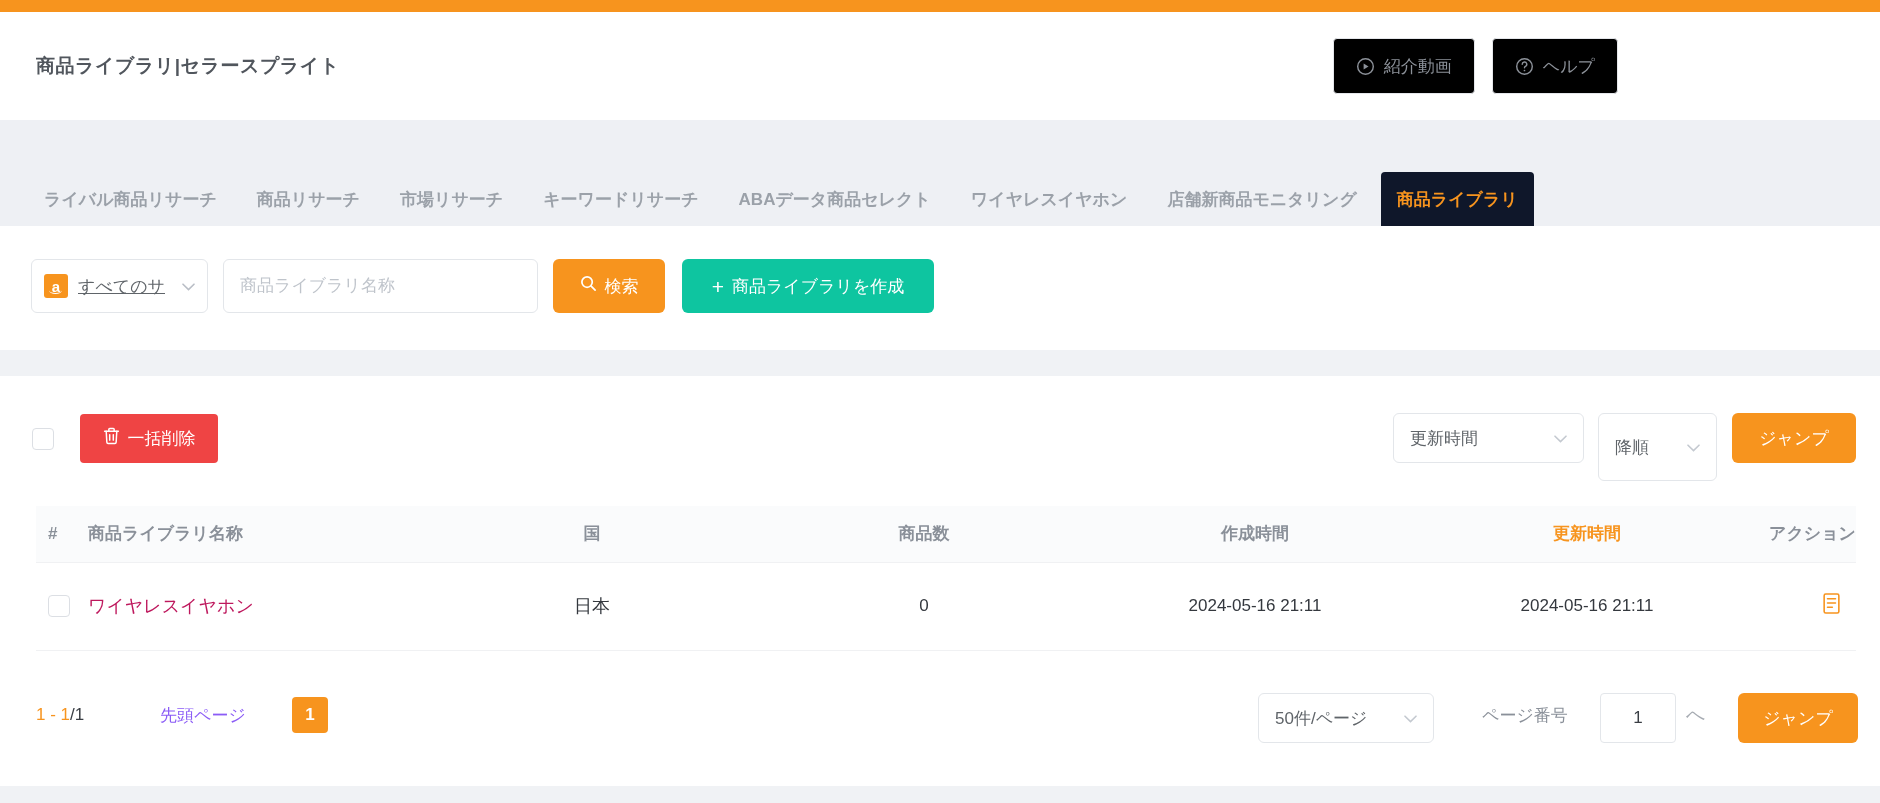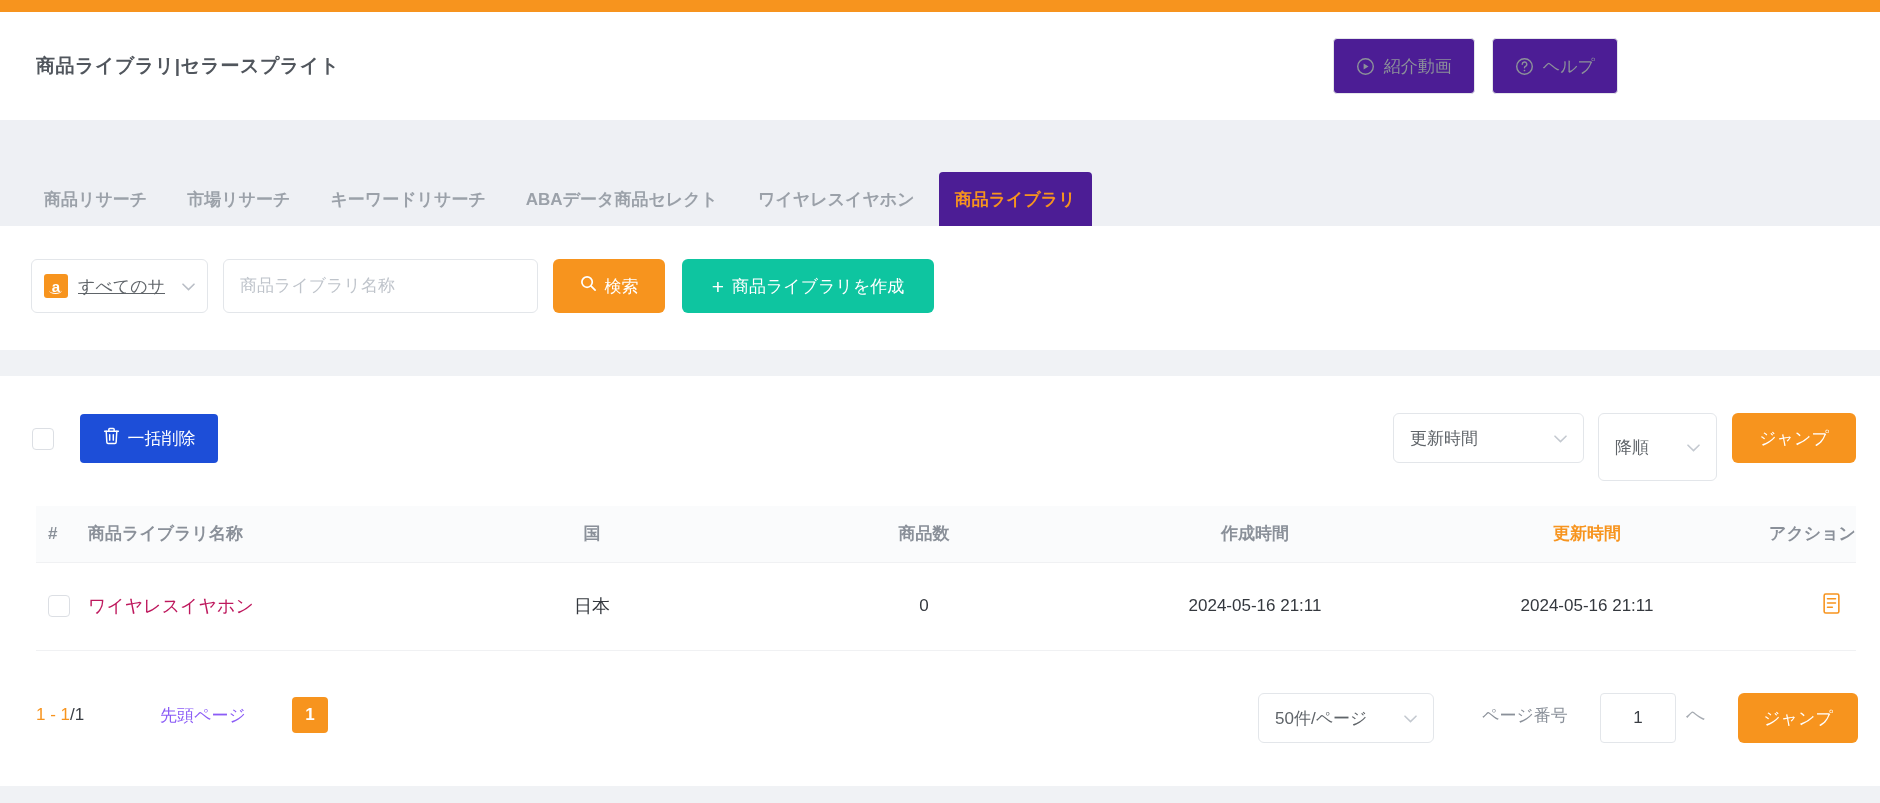--- a/index.html
+++ b/index.html
@@ -12,30 +12,30 @@
 
   
   .topbar { left:0; top:0; width:1880px; height:12px; background:#f7941e; }
 
   
   .header { left:0; top:12px; width:1640px; height:108px; background:#fff; }
   .page-title { left:36px; top:0; height:108px; display:flex; align-items:center;
     font-size:19px; font-weight:bold; color:#51565d; letter-spacing:.5px; }
   .hdr-btns { right:22px; top:0; height:108px; display:flex; align-items:center; gap:17px; }
   .hdr-btn { display:flex; align-items:center; gap:9px; height:56px; padding:0 22px;
-    border:1px solid #e4e6ea; border-radius:4px; background:#4c1d95; color:#8c9199;
+    border:1px solid #e4e6ea; border-radius:4px; background:#000000; color:#8c9199;
     font-size:17px; cursor:pointer; }
   .hdr-btn svg { display:block; }
 
   
   .tabzone { left:0; top:120px; width:1880px; height:106px; background:#eef0f4; }
   .tabs { position:absolute; left:28px; bottom:0; height:54px; display:flex; align-items:stretch; }
   .tab { display:flex; align-items:center; padding:0 16px; font-size:17px; font-weight:bold;
     color:#9ba1a9; white-space:nowrap; cursor:pointer; margin-right:8px; }
-  .tab.active { background:#4c1d95; color:#f7941e; border-radius:4px 4px 0 0; }
+  .tab.active { background:#0f172a; color:#f7941e; border-radius:4px 4px 0 0; }
 
   
   .search-section { left:0; top:226px; width:1880px; height:124px; background:#fff; }
   .site-select { left:31px; top:33px; width:177px; height:54px; border:1px solid #e3e6ea;
     border-radius:6px; background:#fff; display:flex; align-items:center; padding:0 12px; gap:10px; cursor:pointer; }
   .amz-badge { width:24px; height:24px; background:#f7941e; border-radius:3px; position:relative;
     flex:0 0 auto; display:flex; align-items:center; justify-content:center;
     color:#fff; font-weight:bold; font-size:15px; line-height:1; }
   .amz-badge::after { content:""; position:absolute; left:5px; bottom:4px; width:13px; height:6px;
     border-bottom:1.6px solid #fff; border-radius:50%; }
@@ -54,21 +54,21 @@
   .btn-create { left:682px; top:33px; width:252px; height:54px; background:#0ec5a0; }
   .plus-glyph { font-size:21px; font-weight:normal; line-height:1; }
 
   
   .gray-band { left:0; top:350px; width:1880px; height:26px; background:#f0f2f5; }
   .bottom-strip { left:0; top:786px; width:1880px; height:17px; background:#f0f2f5; }
 
   
   .checkbox { width:22px; height:22px; border:1px solid #dcdfe4; border-radius:4px; background:#fff; cursor:pointer; }
   .cb-toolbar { left:32px; top:428px; }
-  .btn-delete { left:80px; top:414px; width:138px; height:49px; background:#1d4ed8; border-radius:4px; }
+  .btn-delete { left:80px; top:414px; width:138px; height:49px; background:#ef4444; border-radius:4px; }
   .select { border:1px solid #e3e6ea; border-radius:6px; background:#fff; display:flex;
     align-items:center; justify-content:space-between; padding:0 16px; font-size:17px;
     color:#5f6469; cursor:pointer; }
   .sel-sort { left:1393px; top:413px; width:191px; height:50px; }
   .sel-order { left:1598px; top:413px; width:119px; height:68px; }
   .btn-jump-top { left:1732px; top:413px; width:124px; height:50px; background:#f7941e; }
 
   
   .table-wrap { left:36px; top:506px; width:1820px; }
   table { width:1820px; border-collapse:collapse; table-layout:fixed; }
@@ -128,25 +128,27 @@
           <circle cx="10" cy="14.2" r="0.9" fill="#8c9199" stroke="none"></circle>
         </svg>
       </span>
       <span>ヘルプ</span>
     </button>
   </div>
 </div>
 
 <div class="abs tabzone">
   <div class="tabs">
+    <div class="tab">ライバル商品リサーチ</div>
     <div class="tab">商品リサーチ</div>
     <div class="tab">市場リサーチ</div>
     <div class="tab">キーワードリサーチ</div>
     <div class="tab">ABAデータ商品セレクト</div>
     <div class="tab">ワイヤレスイヤホン</div>
+    <div class="tab">店舗新商品モニタリング</div>
     <div class="tab active">商品ライブラリ</div>
   </div>
 </div>
 
 <div class="abs search-section">
   <div class="abs site-select">
     <span class="amz-badge">a</span>
     <span class="site-value">すべてのサ</span>
     <span class="chev">
       <svg width="13" height="8" viewBox="0 0 13 8" fill="none" stroke="#b9bec6" stroke-width="1.6" stroke-linecap="round">

